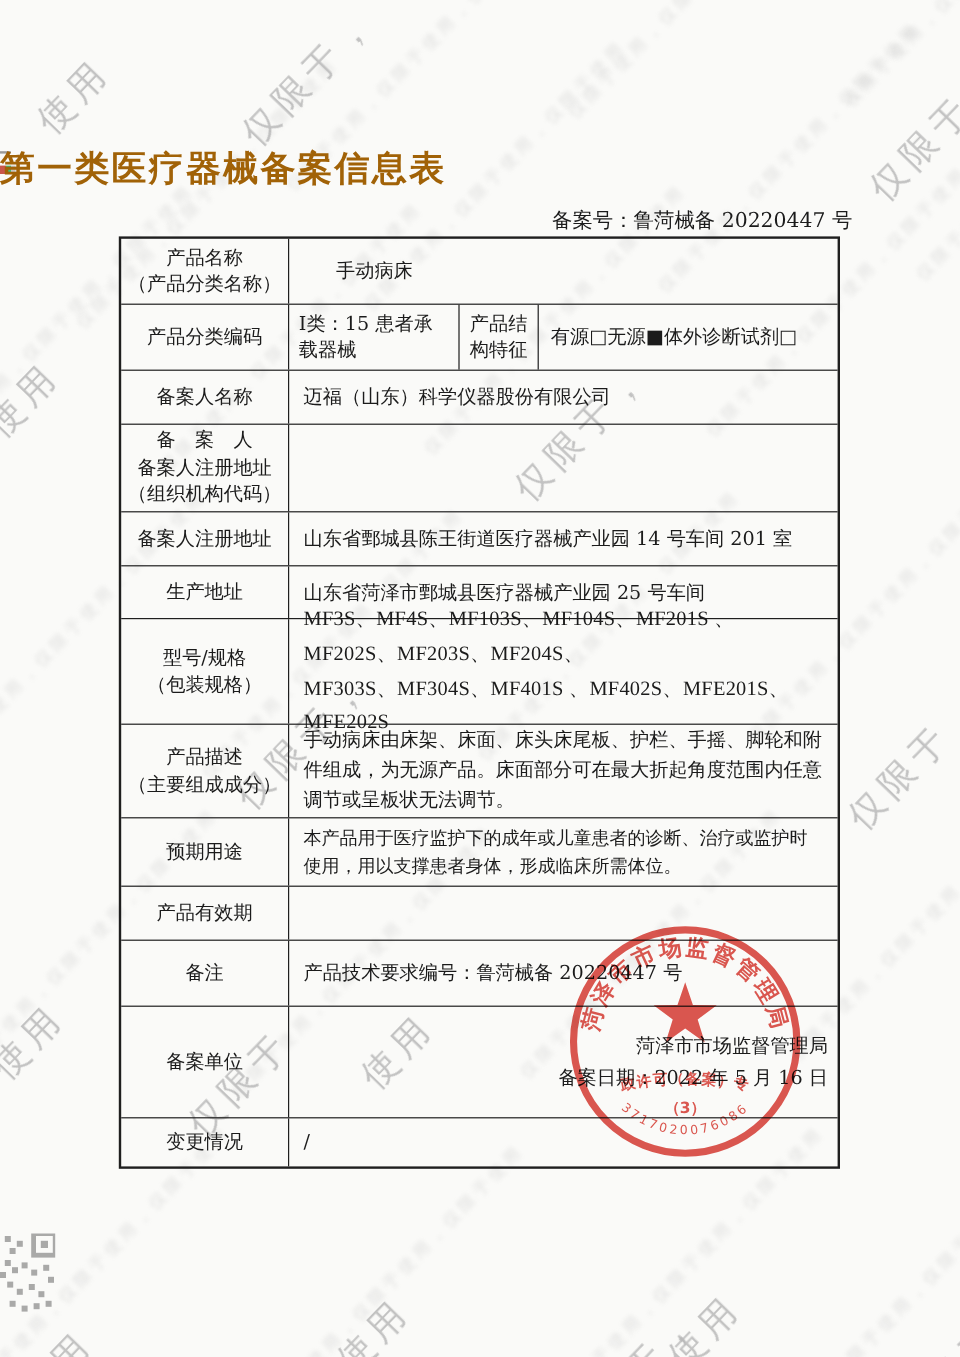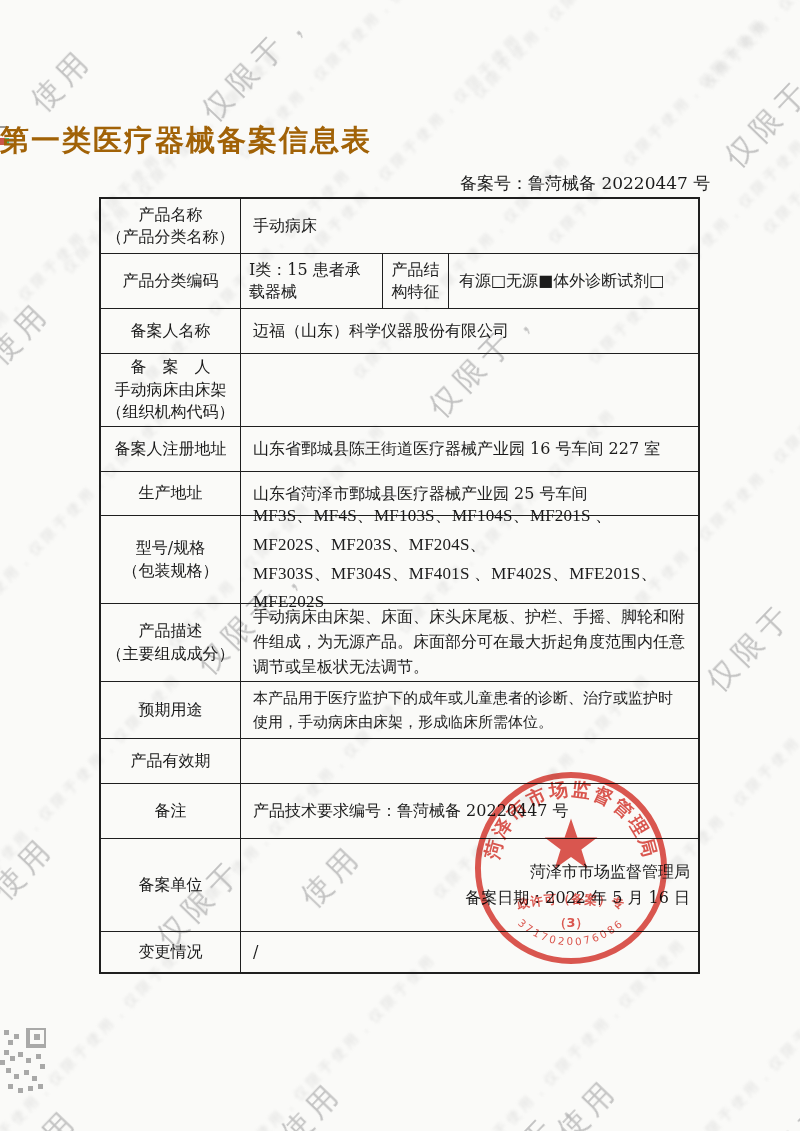--- a/index.html
+++ b/index.html
@@ -19,21 +19,21 @@
   .title{
     position:absolute;top:121px;left:0;width:100%;margin:0;text-align:left;z-index:2;
     font-family:"DejaVu Sans","Liberation Sans",sans-serif;
     font-size:29px;font-weight:700;letter-spacing:2px;color:#a16207;
   }
   .filing-no{position:absolute;top:172px;left:460px;font-size:17px;z-index:2;}
   
   .tbl{position:absolute;left:99px;top:197px;width:601px;z-index:2;
        border:2px solid #1f1f1f;box-sizing:border-box;font-size:16px;}
   .tr{display:flex;border-top:1.6px solid #1f1f1f;box-sizing:border-box;position:relative;}
-  .tr:first-child{border-top:none;}
+  .tr:first-child{border-top:none;gap:27px;}
   .td{box-sizing:border-box;display:flex;align-items:center;min-width:0;}
   .td-label{width:140px;min-width:140px;border-right:1.6px solid #1f1f1f;
             justify-content:center;text-align:center;white-space:pre-line;
             line-height:1.4;padding:2px 3px;font-size:16px;}
   .td-value{flex:1;padding:14px 12px;white-space:pre-line;line-height:1.5;}
   .td-v1{width:142px;min-width:142px;border-right:1.6px solid #1f1f1f;
          padding:2px 8px;white-space:pre-line;line-height:1.4;}
   .td-l2{width:66px;min-width:66px;border-right:1.6px solid #1f1f1f;
          justify-content:center;text-align:left;white-space:pre-line;line-height:1.4;}
   .td-v2{flex:1;padding:2px 10px;text-align:right;}
@@ -123,27 +123,27 @@
       <div class="td td-v2">有源□无源■体外诊断试剂□</div>
     </div>
 
     <div class="tr r2">
       <div class="td td-label">备案人名称</div>
       <div class="td td-value">迈福（山东）科学仪器股份有限公司</div>
     </div>
 
     <div class="tr r3">
       <div class="td td-label">备　案　人
-手动病床由床架
+备案人注册地址
 （组织机构代码）</div>
     </div>
 
     <div class="tr r4">
       <div class="td td-label">备案人注册地址</div>
-      <div class="td td-value">山东省鄄城县陈王街道医疗器械产业园 16 号车间 227 室</div>
+      <div class="td td-value">山东省鄄城县陈王街道医疗器械产业园 14 号车间 201 室</div>
     </div>
 
     <div class="tr r5">
       <div class="td td-label">生产地址</div>
       <div class="td td-value">山东省菏泽市鄄城县医疗器械产业园 25 号车间</div>
     </div>
 
     <div class="tr r6">
       <div class="td td-label">型号/规格
 （包装规格）</div>
@@ -152,21 +152,21 @@
     </div>
 
     <div class="tr r7">
       <div class="td td-label">产品描述
 （主要组成成分）</div>
       <div class="td td-value desc-text">手动病床由床架、床面、床头床尾板、护栏、手摇、脚轮和附件组成，为无源产品。床面部分可在最大折起角度范围内任意调节或呈板状无法调节。</div>
     </div>
 
     <div class="tr r8">
       <div class="td td-label">预期用途</div>
-      <div class="td td-value use-text">本产品用于医疗监护下的成年或儿童患者的诊断、治疗或监护时使用，手动病床由床架，形成临床所需体位。</div>
+      <div class="td td-value use-text">本产品用于医疗监护下的成年或儿童患者的诊断、治疗或监护时使用，用以支撑患者身体，形成临床所需体位。</div>
     </div>
 
     <div class="tr r9">
       <div class="td td-label">产品有效期</div>
       <div class="td td-value"></div>
     </div>
 
     <div class="tr r10">
       <div class="td td-label">备注</div>
       <div class="td td-value">产品技术要求编号：鲁菏械备 20220447 号</div>

